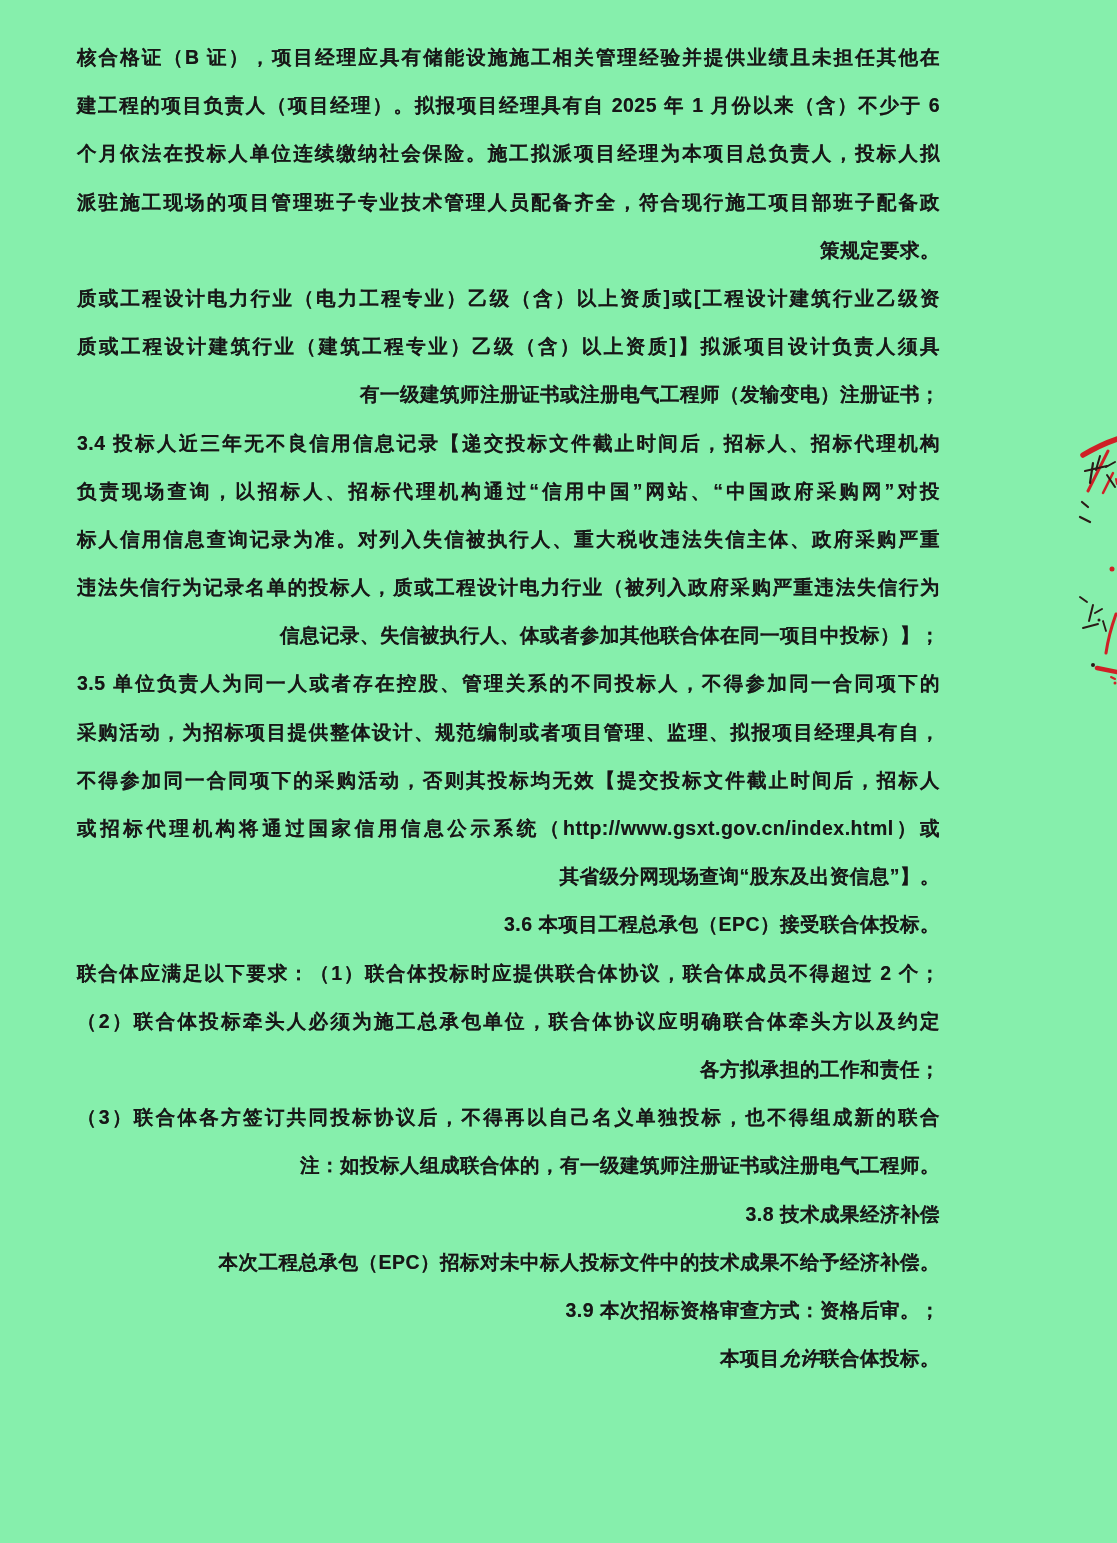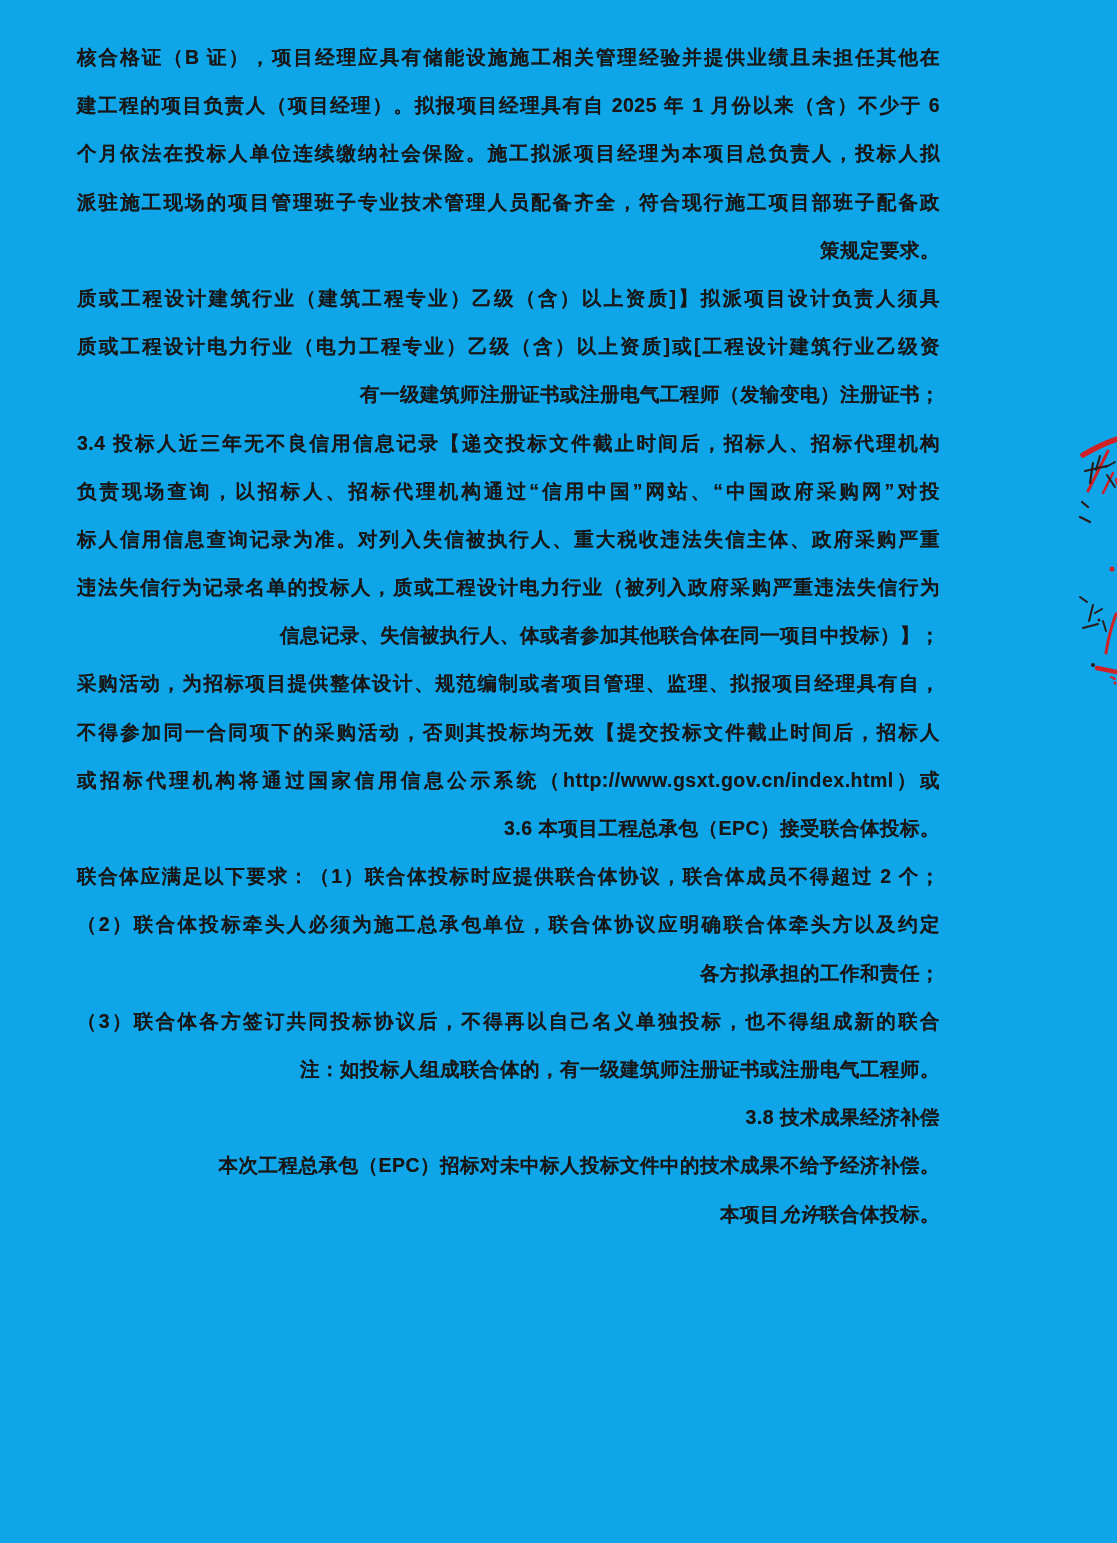--- a/index.html
+++ b/index.html
@@ -10,21 +10,21 @@
   body {
     position: relative;
     width: 1117px;
     height: 1543px;
     overflow: hidden;
     font-family: "Liberation Sans", sans-serif;
   }
   .page {
     position: absolute;
     inset: 0;
-    background: #0ea5e9;
+    background: #86efac;
   }
   .doc {
     position: absolute;
     left: 77px;
     top: 33px;
     width: 863px;
     color: #171717;
   }
   .line {
     height: 48.2px;
@@ -59,39 +59,42 @@
 <body>
 
 <div class="page">
 
   <div class="doc">
     <div class="line j">核合格证（B 证），项目经理应具有储能设施施工相关管理经验并提供业绩且未担任其他在</div>
     <div class="line j">建工程的项目负责人（项目经理）。拟报项目经理具有自 2025 年 1 月份以来（含）不少于 6</div>
     <div class="line j">个月依法在投标人单位连续缴纳社会保险。施工拟派项目经理为本项目总负责人，投标人拟</div>
     <div class="line j">派驻施工现场的项目管理班子专业技术管理人员配备齐全，符合现行施工项目部班子配备政</div>
     <div class="line">策规定要求。</div>
+    <div class="line j">质或工程设计电力行业（电力工程专业）乙级（含）以上资质]或[工程设计建筑行业乙级资</div>
     <div class="line j">质或工程设计建筑行业（建筑工程专业）乙级（含）以上资质]】拟派项目设计负责人须具</div>
-    <div class="line j">质或工程设计电力行业（电力工程专业）乙级（含）以上资质]或[工程设计建筑行业乙级资</div>
     <div class="line">有一级建筑师注册证书或注册电气工程师（发输变电）注册证书；</div>
     <div class="line j">3.4 投标人近三年无不良信用信息记录【递交投标文件截止时间后，招标人、招标代理机构</div>
     <div class="line j">负责现场查询，以招标人、招标代理机构通过“信用中国”网站、“中国政府采购网”对投</div>
     <div class="line j">标人信用信息查询记录为准。对列入失信被执行人、重大税收违法失信主体、政府采购严重</div>
     <div class="line j">违法失信行为记录名单的投标人，质或工程设计电力行业（被列入政府采购严重违法失信行为</div>
     <div class="line">信息记录、失信被执行人、体或者参加其他联合体在同一项目中投标）】；</div>
+    <div class="line j">3.5 单位负责人为同一人或者存在控股、管理关系的不同投标人，不得参加同一合同项下的</div>
     <div class="line j">采购活动，为招标项目提供整体设计、规范编制或者项目管理、监理、拟报项目经理具有自，</div>
     <div class="line j">不得参加同一合同项下的采购活动，否则其投标均无效【提交投标文件截止时间后，招标人</div>
     <div class="line j">或招标代理机构将通过国家信用信息公示系统（http://www.gsxt.gov.cn/index.html）或</div>
+    <div class="line">其省级分网现场查询“股东及出资信息”】。</div>
     <div class="line">3.6 本项目工程总承包（EPC）接受联合体投标。</div>
     <div class="line j">联合体应满足以下要求：（1）联合体投标时应提供联合体协议，联合体成员不得超过 2 个；</div>
     <div class="line j">（2）联合体投标牵头人必须为施工总承包单位，联合体协议应明确联合体牵头方以及约定</div>
     <div class="line">各方拟承担的工作和责任；</div>
     <div class="line j">（3）联合体各方签订共同投标协议后，不得再以自己名义单独投标，也不得组成新的联合</div>
     <div class="line">注：如投标人组成联合体的，有一级建筑师注册证书或注册电气工程师。</div>
     <div class="line">3.8 技术成果经济补偿</div>
     <div class="line">本次工程总承包（EPC）招标对未中标人投标文件中的技术成果不给予经济补偿。</div>
+    <div class="line">3.9 本次招标资格审查方式：资格后审。；</div>
     <div class="line indent">
       <span>本项目</span><span class="it">允许</span><span>联合体投标。</span>
     </div>
   </div>
 
   <svg class="marks" viewBox="0 0 42 265" xmlns="http://www.w3.org/2000/svg" aria-hidden="true">
     <g fill="none" stroke-linecap="round">
 
       <g stroke="#cf2126">
         <path d="M8,30 C18,24 30,18 42,14" stroke-width="5.5"></path>

